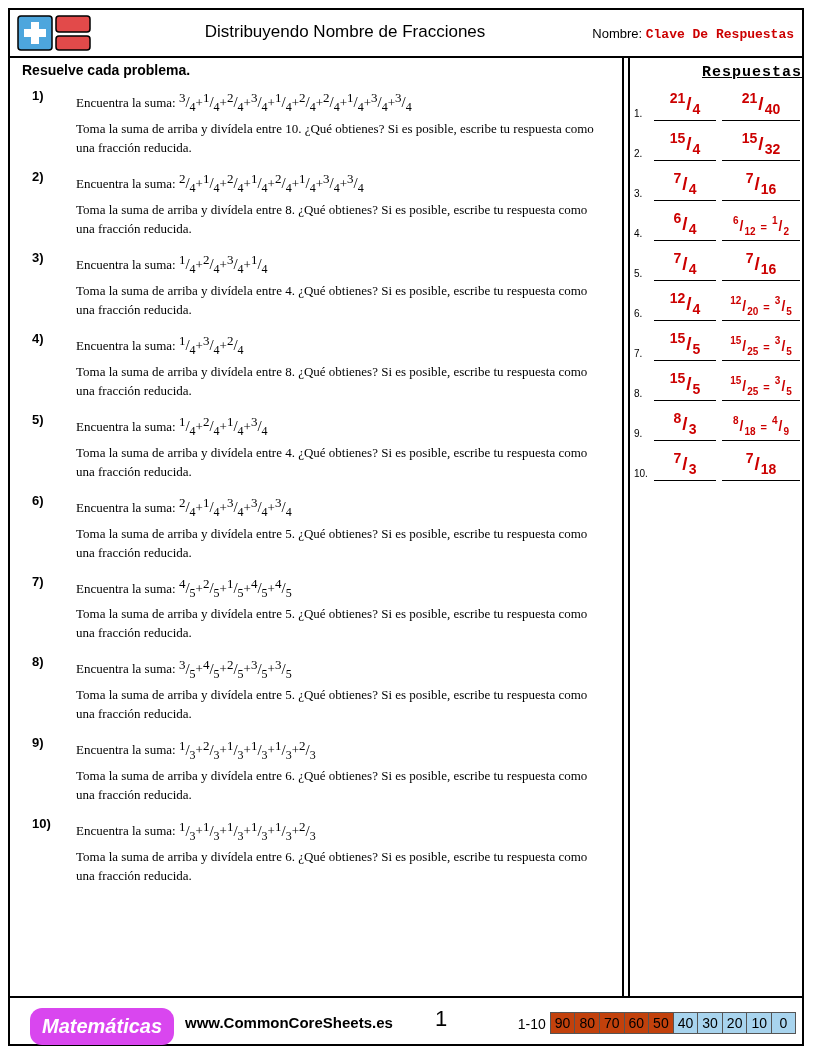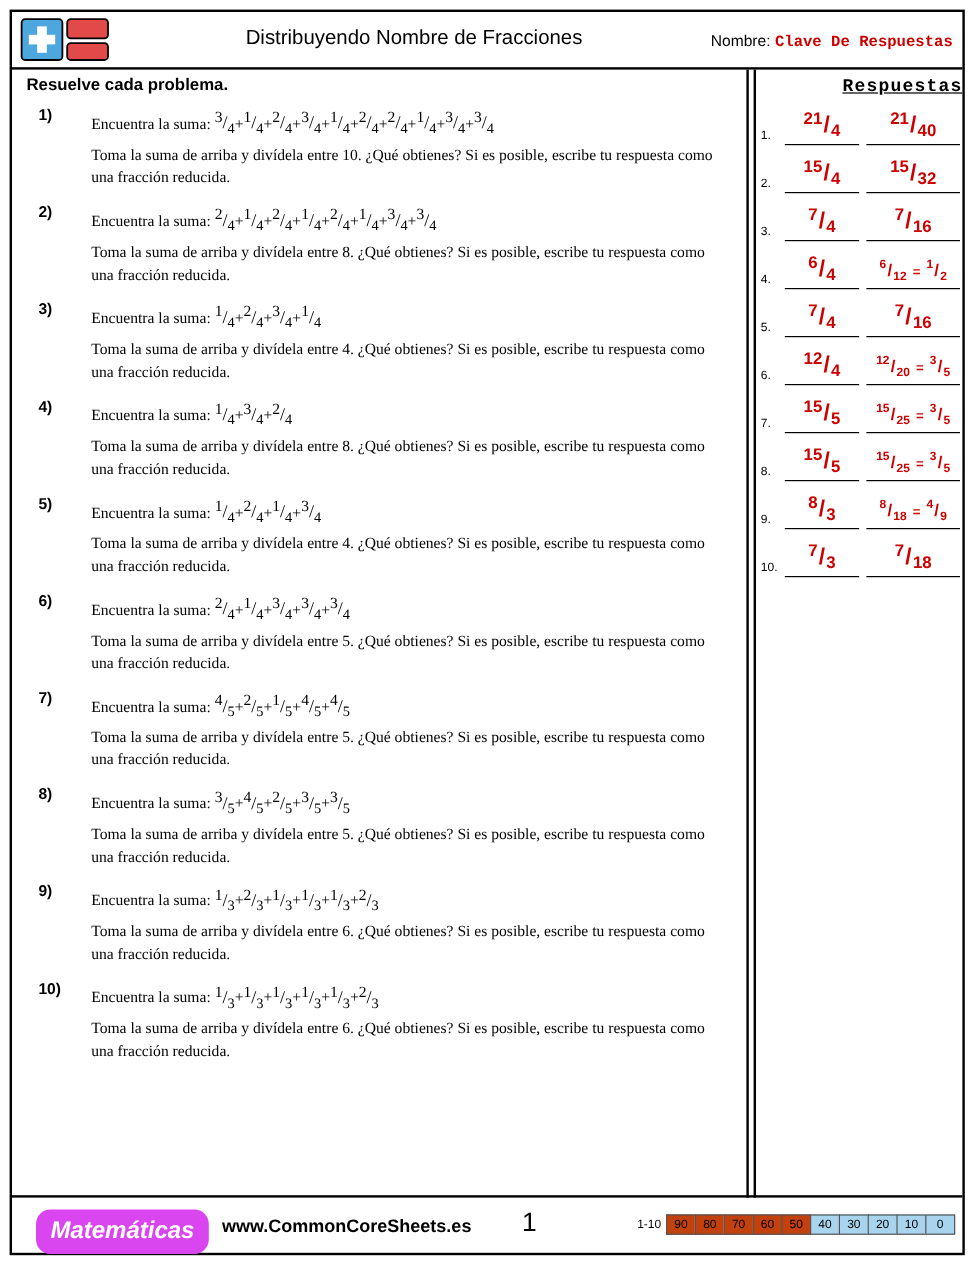--- a/index.html
+++ b/index.html
@@ -146,22 +146,22 @@
   .site {
     position:absolute; left:175px; top:16px;
     font-size:15px; font-weight:bold;
   }
   .pagenum {
     position:absolute; left:425px; top:8px;
     font-size:22px;
   }
   .scale {
     position:absolute; right:6px; top:14px;
-    display:flex; align-items:center;
-    font-size:10px;
+    display:flex; align-items:flex-end;
+    font-size:14px;
   }
   .scale .lab {
     padding:2px 4px 2px 2px;
   }
   .scale .cell {
     border:1px solid #555;
     border-right:none;
     padding:2px 4px;
     min-width:15px;
     text-align:center;

